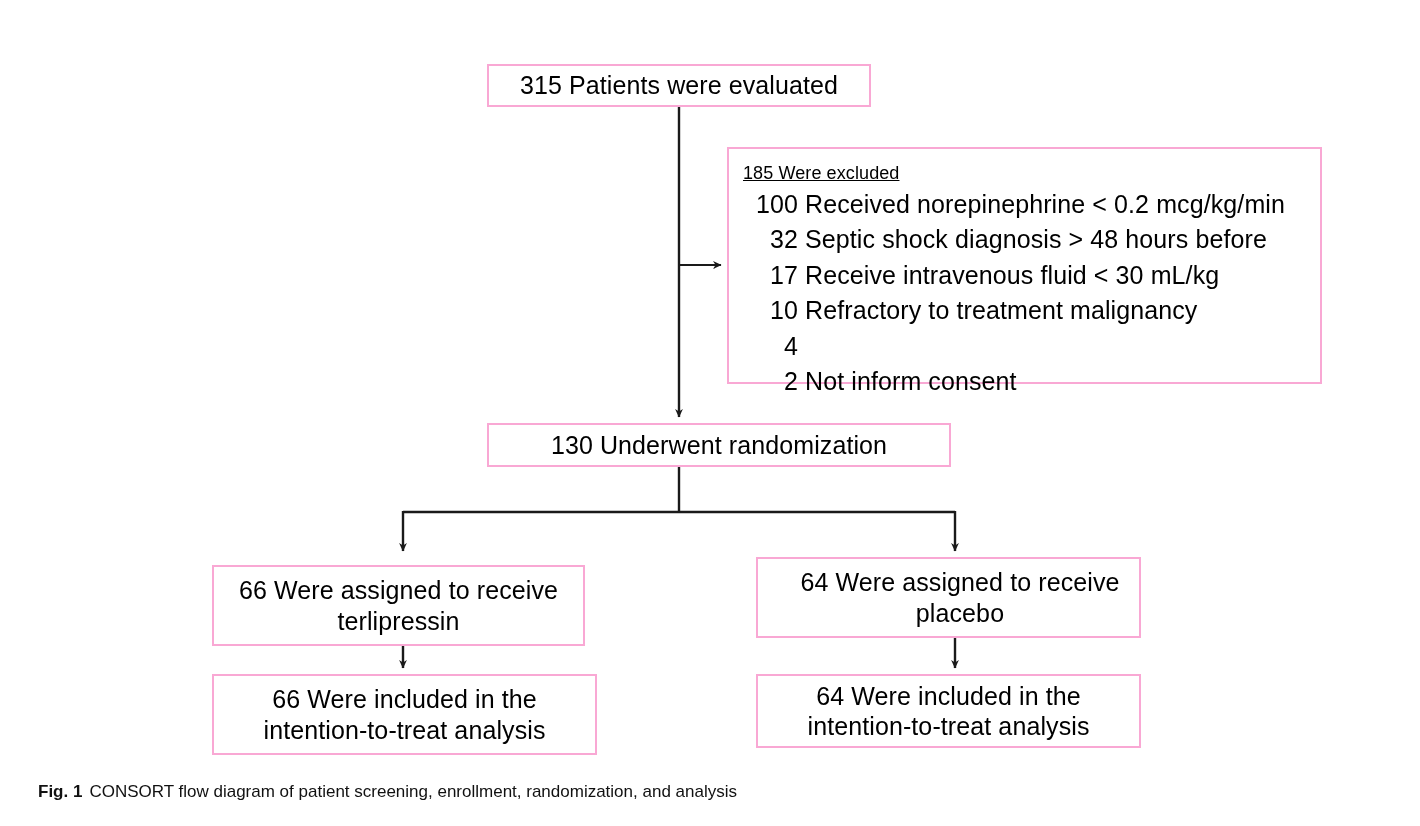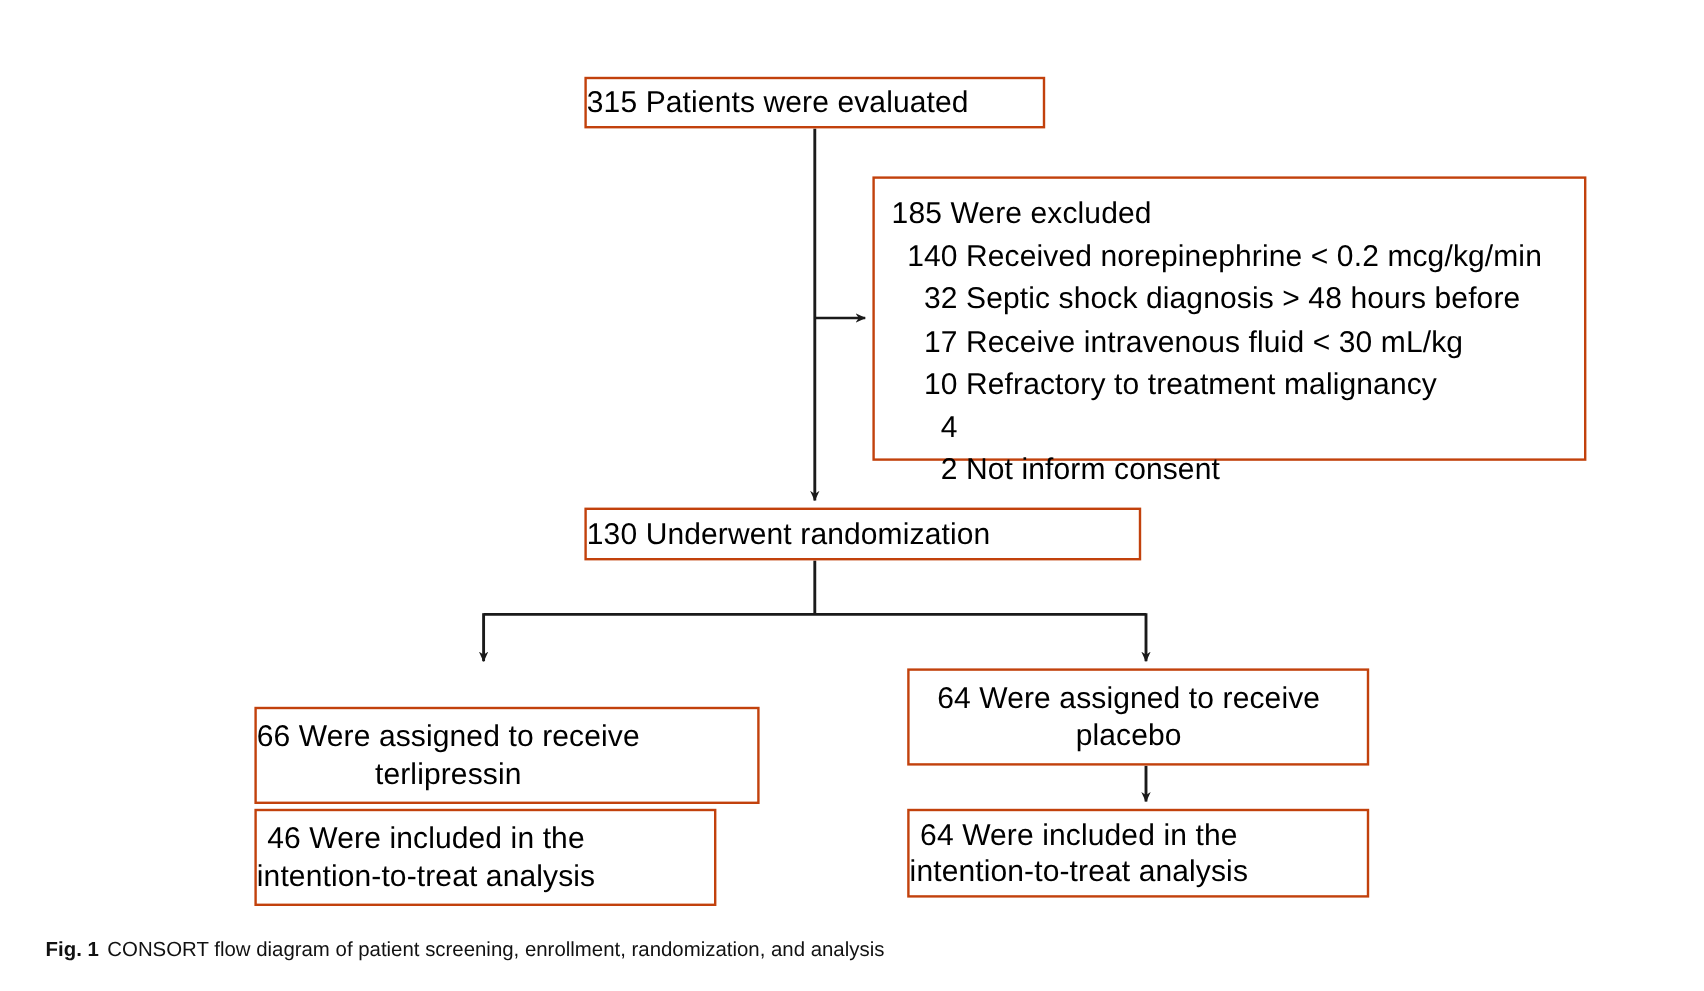--- a/index.html
+++ b/index.html
@@ -19,25 +19,25 @@
   #figure-canvas {
     position: absolute;
     left: 0; top: 0;
     width: 1420px;
     height: 826px;
   }
 
   .node-box {
     position: absolute;
     box-sizing: border-box;
-    border: 2px solid #c2410c;
+    border: 2px solid #f9a8d4;
     background: #ffffff;
     display: flex;
     align-items: center;
-    justify-content: flex-start;
+    justify-content: center;
     text-align: center;
     font-size: 25px;
     line-height: 1.22;
     color: #000000;
     letter-spacing: 0.1px;
   }
 
   
   #box-evaluated {
     left: 487px;
@@ -50,23 +50,24 @@
   #box-excluded {
     left: 727px;
     top: 147px;
     width: 595px;
     height: 237px;
     display: block;
     padding: 12px 0 0 14px;
     text-align: left;
   }
   #box-excluded .excl-head {
-    font-size: 25px;
+    font-size: 18px;
     line-height: 1.42;
     white-space: nowrap;
+    text-decoration: underline;
   }
   #box-excluded .excl-list {
     margin: 0;
     padding: 0;
     list-style: none;
   }
   #box-excluded .excl-list li {
     font-size: 25px;
     line-height: 1.42;
     white-space: nowrap;
@@ -87,22 +88,22 @@
   #box-randomized {
     left: 487px;
     top: 423px;
     width: 464px;
     height: 44px;
   }
 
   
   #box-arm-treatment {
     left: 212px;
-    top: 589px;
-    width: 421px;
+    top: 565px;
+    width: 373px;
     height: 81px;
   }
   #box-arm-control {
     left: 756px;
     top: 557px;
     width: 385px;
     height: 81px;
     padding-left: 23px;
   }
 
@@ -167,21 +168,21 @@
 </svg>
 
 <div class="node-box" id="box-evaluated">
   <span class="box-text">315 Patients were evaluated</span>
 </div>
 
 <div class="node-box" id="box-excluded">
   <div class="excl-head">185 Were excluded</div>
   <ul class="excl-list">
     <li>
-      <span class="excl-num">140</span>
+      <span class="excl-num">100</span>
       <span class="excl-txt">Received norepinephrine &lt; 0.2 mcg/kg/min</span>
     </li>
     <li>
       <span class="excl-num">32</span>
       <span class="excl-txt">Septic shock diagnosis &gt; 48 hours before</span>
     </li>
     <li>
       <span class="excl-num">17</span>
       <span class="excl-txt">Receive intravenous fluid &lt; 30 mL/kg</span>
     </li>
@@ -207,21 +208,21 @@
   <span class="box-text">66 Were assigned to receive
 terlipressin</span>
 </div>
 
 <div class="node-box" id="box-arm-control">
   <span class="box-text">64 Were assigned to receive
 placebo</span>
 </div>
 
 <div class="node-box" id="box-itt-treatment">
-  <span class="box-text">46 Were included in the
+  <span class="box-text">66 Were included in the
 intention-to-treat analysis</span>
 </div>
 
 <div class="node-box" id="box-itt-control">
   <span class="box-text">64 Were included in the
 intention-to-treat analysis</span>
 </div>
 
 <div id="figure-caption">
   <span class="cap-label">Fig. 1</span><span>CONSORT flow diagram of patient screening, enrollment, randomization, and analysis</span>

